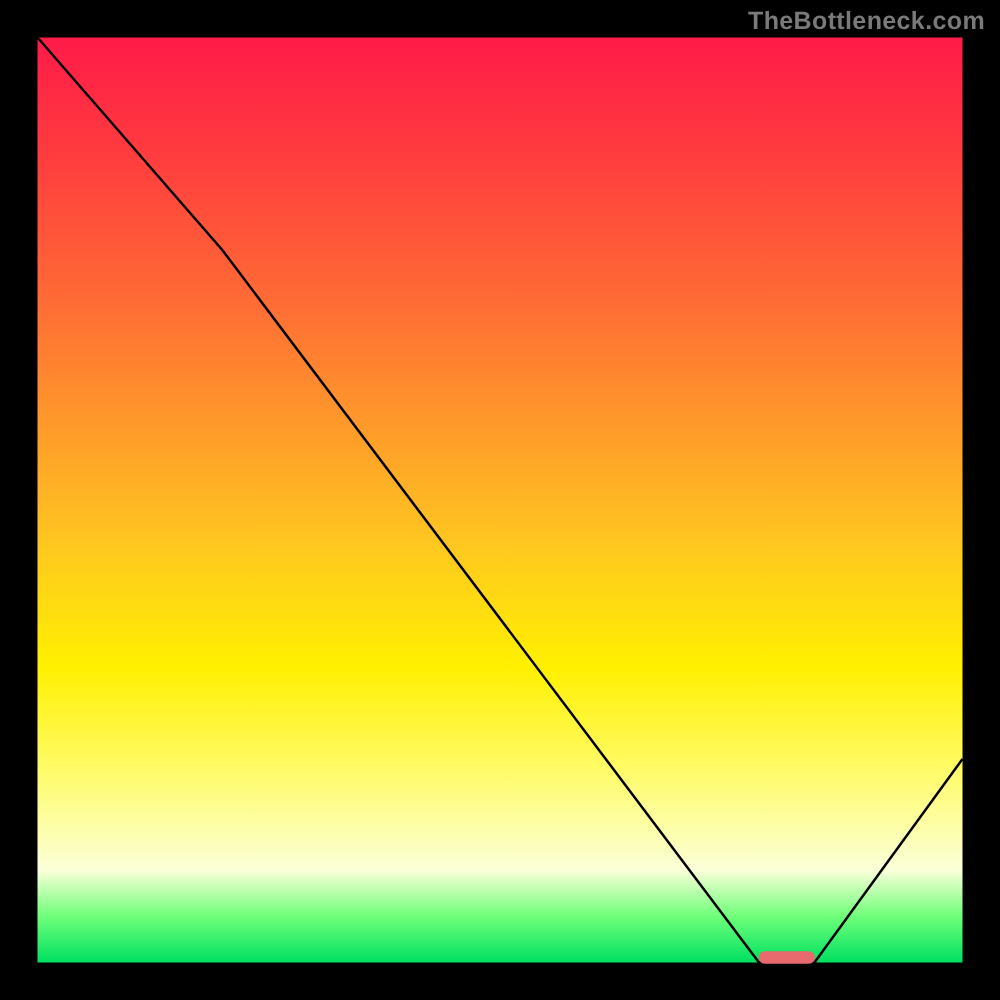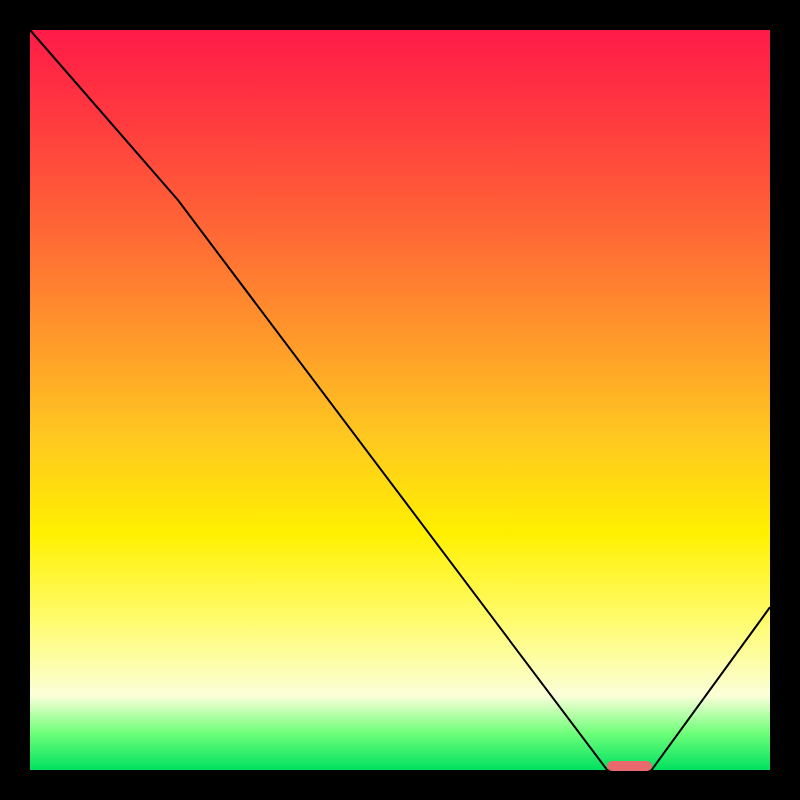--- a/index.html
+++ b/index.html
@@ -62,20 +62,21 @@
     font-size: 20px;
     font-weight: 600;
     color: #7a7a7a;
     letter-spacing: 0.3px;
   }
 </style>
 </head>
 <body>
 <div class="container">
 
+  <div class="watermark">TheBottleneck.com</div>
 
   <div class="plot-area">
 
     <svg class="curve" viewBox="0 0 740 740" preserveAspectRatio="none">
       <path d="M0.0 0.0 L148.0 170.2 L577.2 740.0 L621.6 740.0 L740.0 577.2"></path>
     </svg>
 
     <div class="optimal-marker" style="left: 577.2px; width: 44.4px; top: 731px;"></div>
   </div>
 </div>

